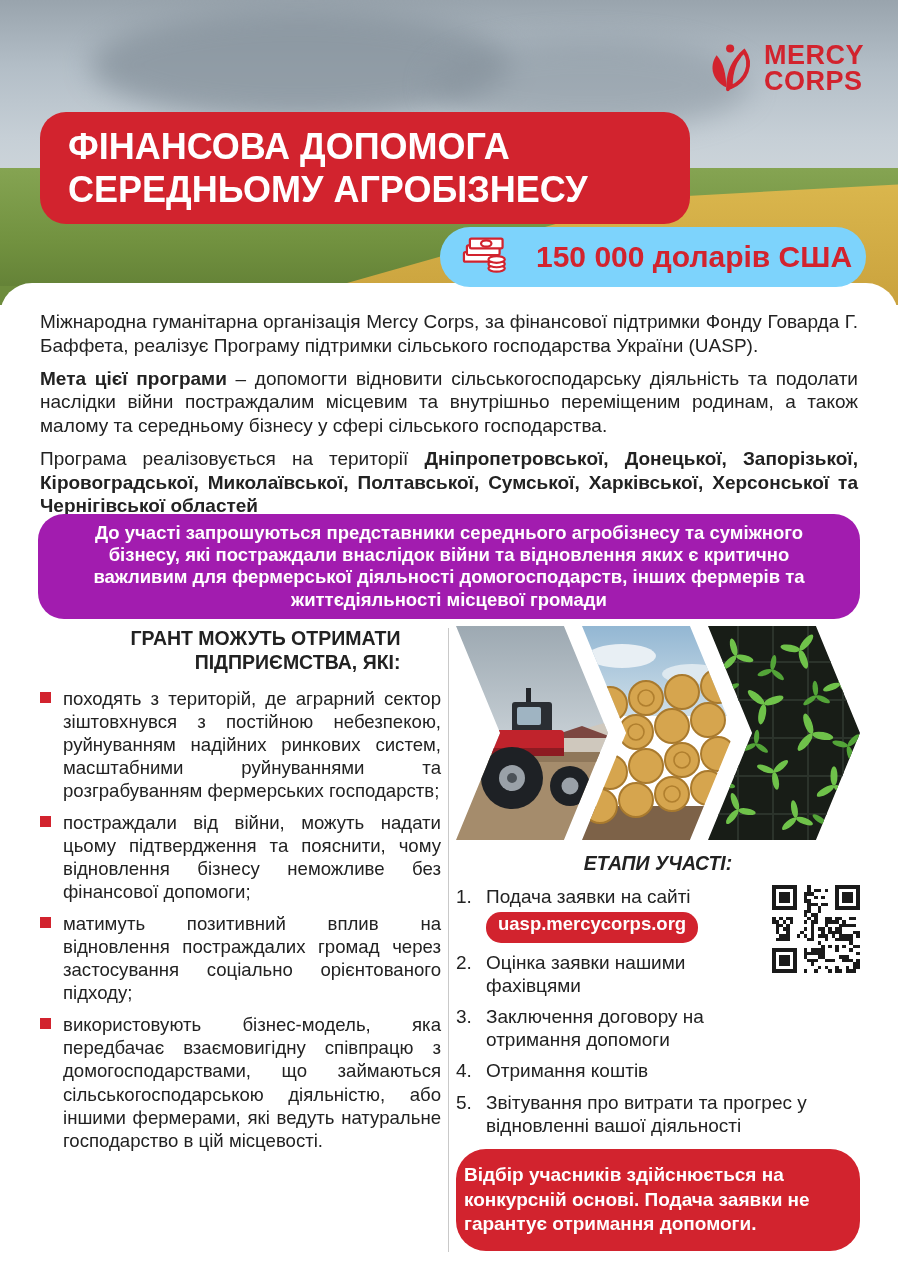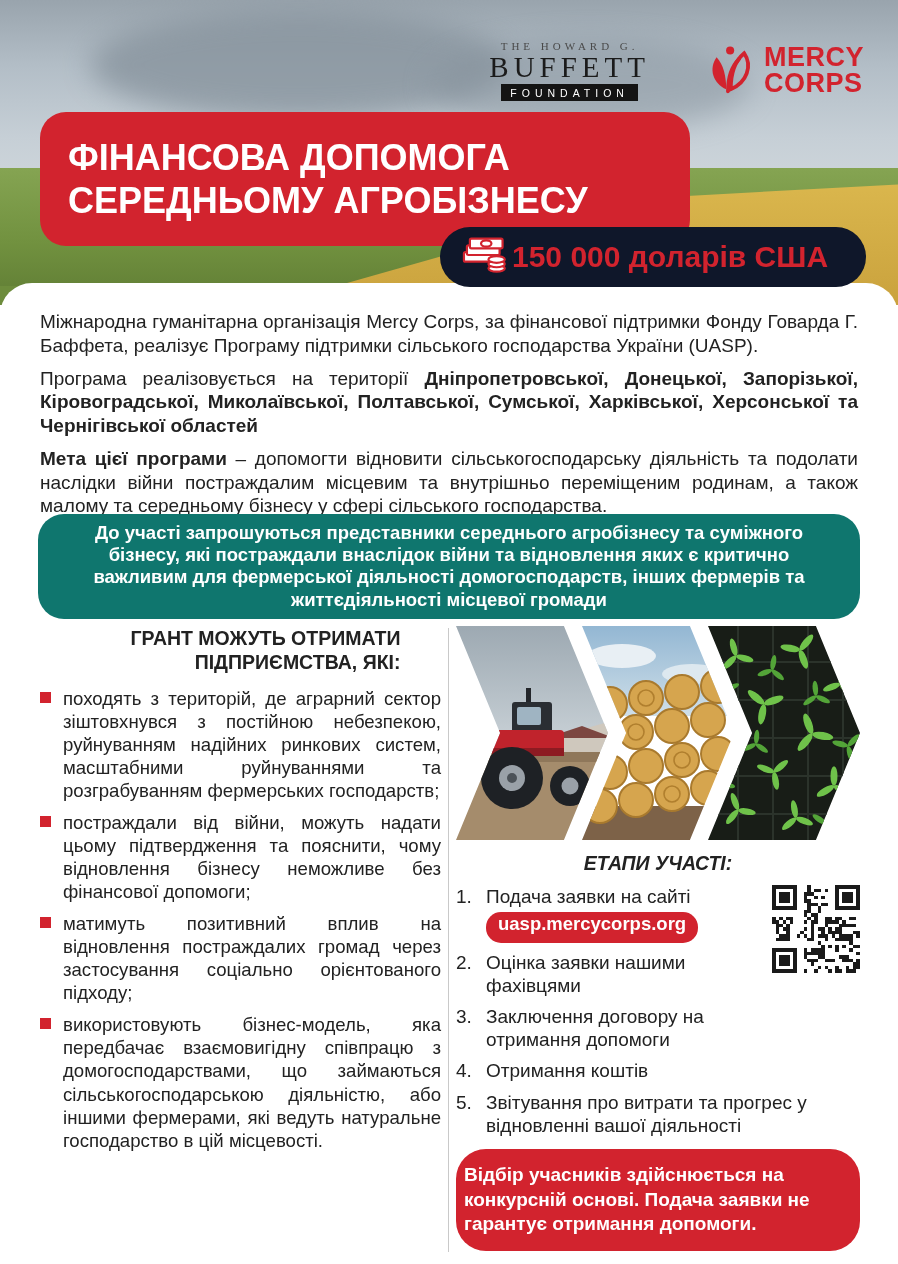--- a/index.html
+++ b/index.html
@@ -33,35 +33,35 @@
   .buffett .l1 { font-size:11px; letter-spacing:4px; color:#4a4a4a; font-family:"Liberation Serif",serif; }
   .buffett .l2 { font-family:"Liberation Serif","DejaVu Serif",serif; font-size:29px; letter-spacing:5px; line-height:1.05; }
   .buffett .l3 { display:inline-block; background:#141414; color:#fff; font-size:10.5px;
      letter-spacing:5px; padding:3px 9px 2px; margin-top:2px; }
   .mercy { display:flex; align-items:center; gap:8px; }
   .mercy-text { color:#d2232e; font-weight:bold; font-size:27px; line-height:.95; letter-spacing:.5px; }
 
   
   .title-banner { position:absolute; left:40px; top:112px; width:650px; min-height:104px;
     background:#d2232e; border-radius:26px; color:#fff; font-weight:bold;
-    font-size:36px; line-height:1.2; padding:24px 28px; display:flex; flex-direction:column; justify-content:center; }
+    font-size:36px; line-height:1.2; padding:13px 28px; display:flex; flex-direction:column; justify-content:center; }
 
   
   .amount-pill { position:absolute; left:440px; top:227px; width:426px; height:60px;
-    background:#0f172a; border-radius:30px; display:flex; align-items:center; gap:2px; padding:0 18px; }
+    background:#7dd3fc; border-radius:30px; display:flex; align-items:center; gap:26px; padding:0 18px; }
   .amount-text { color:#d2232e; font-weight:bold; font-size:30px; white-space:nowrap; }
 
   
   .intro { position:absolute; left:40px; top:310px; width:818px; font-size:19px; line-height:1.25; text-align:justify; }
   .intro p { margin:0 0 9px 0; }
   .intro strong { font-weight:bold; }
 
   
   .invite-banner { position:absolute; left:38px; top:514px; width:822px; min-height:92px;
-    background:#0f766e; border-radius:26px; color:#fff; font-weight:bold;
+    background:#a21caf; border-radius:26px; color:#fff; font-weight:bold;
     font-size:18.5px; line-height:1.2; text-align:center;
     display:flex; align-items:center; justify-content:center; padding:8px 34px; }
 
   
   .columns { position:absolute; left:40px; top:626px; width:820px; height:636px; display:flex; }
   .left-col { width:402px; }
   .col-divider { width:1px; background:#c9c9c9; margin:2px 7px 10px 7px; }
   .right-col { flex:1; position:relative; }
 
   .grant-heading { font-weight:bold; font-size:19.5px; line-height:1.25; text-align:right;
@@ -100,25 +100,20 @@
   <div class="cloud1"></div>
   <div class="cloud2"></div>
   <div class="field"></div>
   <div class="wheat"></div>
   <div class="field-strip"></div>
 </div>
 
 <div class="sheet"></div>
 
 <div class="logos">
-  <div class="buffett">
-    <div class="l1">THE HOWARD G.</div>
-    <div class="l2">BUFFETT</div>
-    <div class="l3">FOUNDATION</div>
-  </div>
   <div class="mercy">
     <span>
       <svg width="54" height="54" viewBox="0 0 48 48">
         <g fill="#d2232e">
           <circle cx="25" cy="7.5" r="3.6"></circle>
           <path d="M21.5 42 C10 37 5.5 24 13 13.5 C19 20 21.5 30 21.5 42 Z"></path>
           <path d="M25.5 42 C25.5 28 29 17 37.5 10 C45 21 40 36 25.5 42 Z" fill="none" stroke="#d2232e" stroke-width="3.4"></path>
           <path d="M23 44 C23 33 26 22 33 15" fill="none" stroke="#d2232e" stroke-width="3.2" stroke-linecap="round"></path>
         </g>
       </svg>
@@ -147,22 +142,22 @@
         <ellipse cx="52" cy="40" rx="11" ry="4.5"></ellipse>
         <ellipse cx="52" cy="34" rx="11" ry="4.5"></ellipse>
       </g>
     </svg>
   </span>
   <span class="amount-text">150 000 доларів США</span>
 </div>
 
 <div class="intro">
   <p>Міжнародна гуманітарна організація Mercy Corps, за фінансової підтримки Фонду Говарда Г. Баффета, реалізує Програму підтримки сільського господарства України (UASP).</p>
+  <p><strong>Мета цієї програми</strong><span> – допомогти відновити сільськогосподарську діяльність та подолати наслідки війни постраждалим місцевим та внутрішньо переміщеним родинам, а також малому та середньому бізнесу у сфері сільського господарства.</span></p>
   <p><span>Програма реалізовується на території </span><strong>Дніпропетровської, Донецької, Запорізької, Кіровоградської, Миколаївської, Полтавської, Сумської, Харківської, Херсонської та Чернігівської областей</strong></p>
-  <p><strong>Мета цієї програми</strong><span> – допомогти відновити сільськогосподарську діяльність та подолати наслідки війни постраждалим місцевим та внутрішньо переміщеним родинам, а також малому та середньому бізнесу у сфері сільського господарства.</span></p>
 </div>
 
 <div class="invite-banner">
   <span>До участі запрошуються представники середнього агробізнесу та суміжного бізнесу, які постраждали внаслідок війни та відновлення яких є критично важливим для фермерської діяльності домогосподарств, інших фермерів та життєдіяльності місцевої громади</span>
 </div>
 
 <div class="columns">
 
   <div class="left-col">
     <div class="grant-heading">ГРАНТ МОЖУТЬ ОТРИМАТИ ПІДПРИЄМСТВА, ЯКІ:</div>

